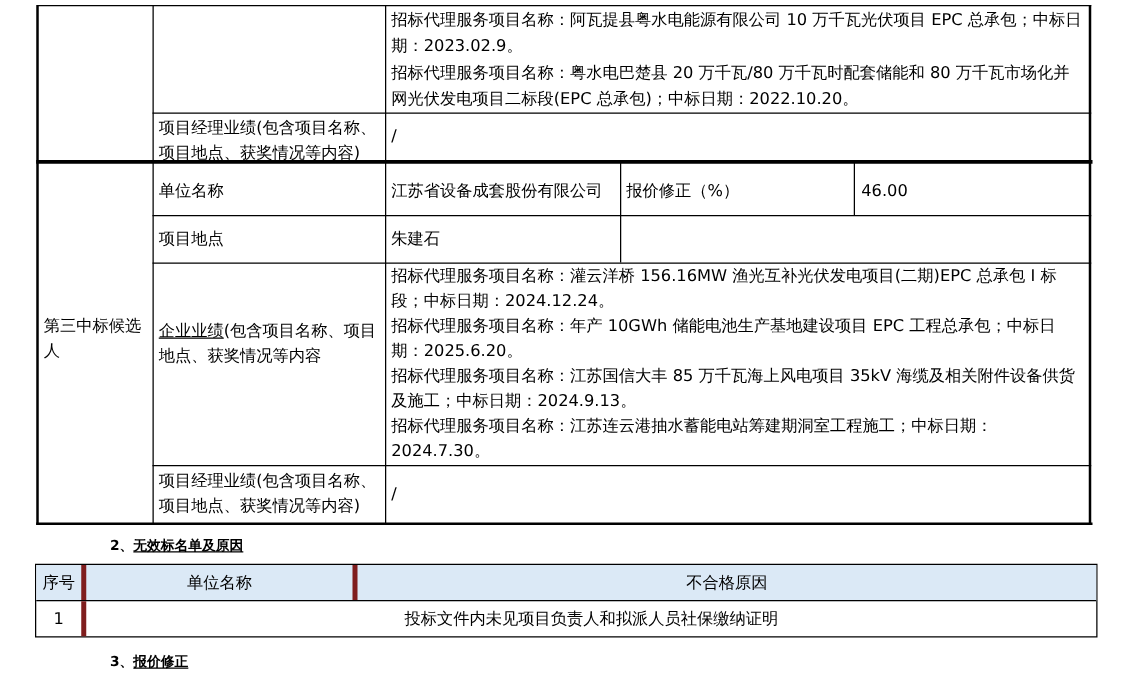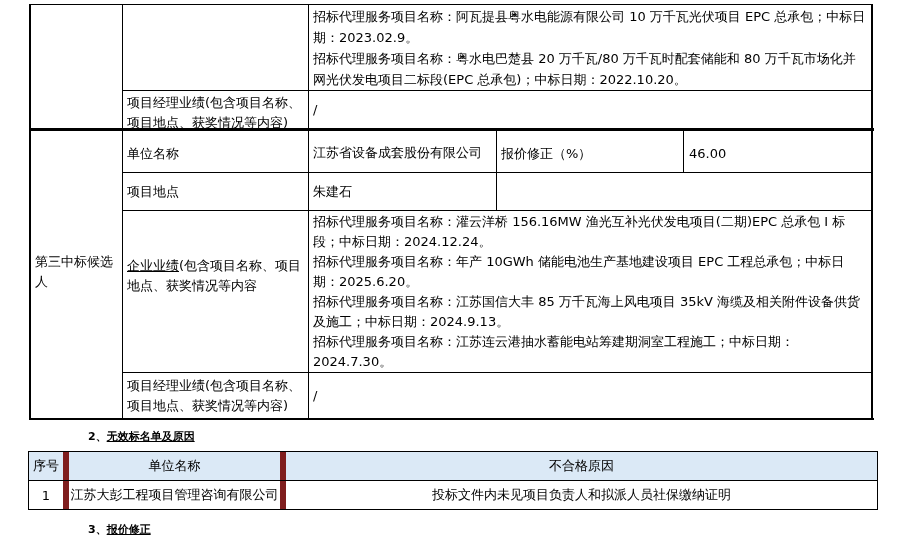--- a/index.html
+++ b/index.html
@@ -13,21 +13,21 @@
   .wrap { white-space:normal; }
   .ent p { margin:0; }
   .u { text-decoration:underline; }
   .heading { position:absolute; font-size:11px; font-weight:bold; white-space:nowrap; }
   .heading .u { text-decoration:underline; }
   
   .tbl2 { position:absolute; left:28px; top:451px; width:850px; border:1px solid #000; }
   .tbl2 .row { display:flex; }
   .tbl2 .cell {
     display:flex; align-items:center; justify-content:center;
-    font-size:13px; border-right:6px solid #7f1d1d; overflow:hidden;
+    font-size:13px; border-right:4px solid #7f1d1d; overflow:hidden;
   }
   .tbl2 .cell:last-child { border-right:none;text-align:center; }
   .tbl2 .hrow { height:29px; border-bottom:1px solid #000; }
   .tbl2 .drow { height:28px; }
   .c-no { width:40px; }
   .c-name { width:217px; }
   .c-reason { flex:1; }
 </style>
 </head>
 <body>
@@ -83,21 +83,20 @@
   </div>
 
   <div class="tbl2">
     <div class="row hrow" style="background:#dbe9f6;">
       <div class="cell c-no">序号</div>
       <div class="cell c-name">单位名称</div>
       <div class="cell c-reason">不合格原因</div>
     </div>
     <div class="row drow">
       <div class="cell c-no">1</div>
-      <div class="cell c-name">江苏大彭工程项目管理咨询有限公司</div>
       <div class="cell c-reason">投标文件内未见项目负责人和拟派人员社保缴纳证明</div>
     </div>
   </div>
 
   <div class="heading" style="left:88px;top:522px;">
     <span>3、</span><span class="u">报价修正</span>
   </div>
 
 </div>
 

